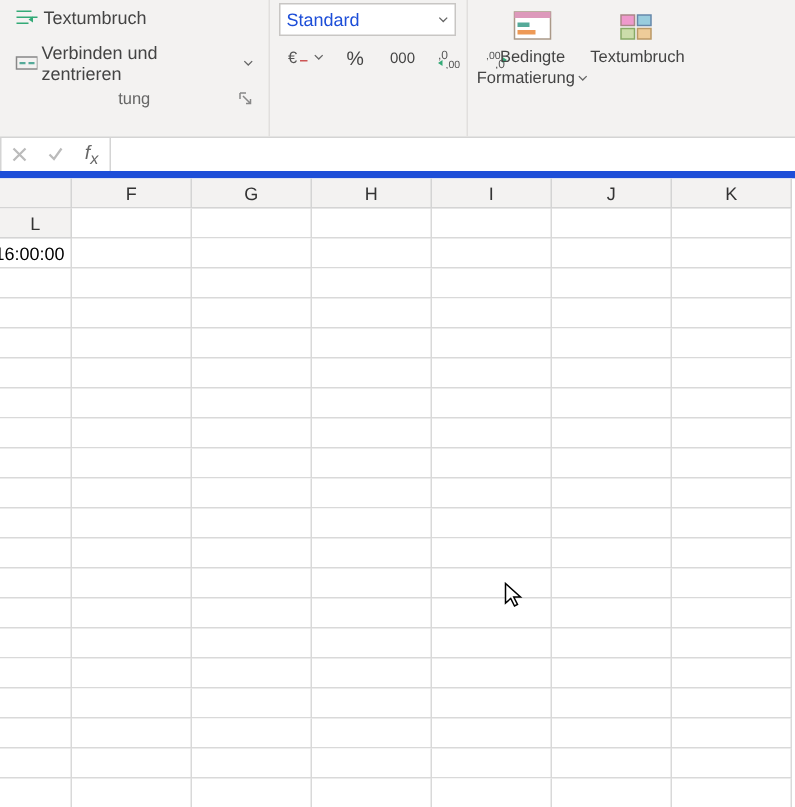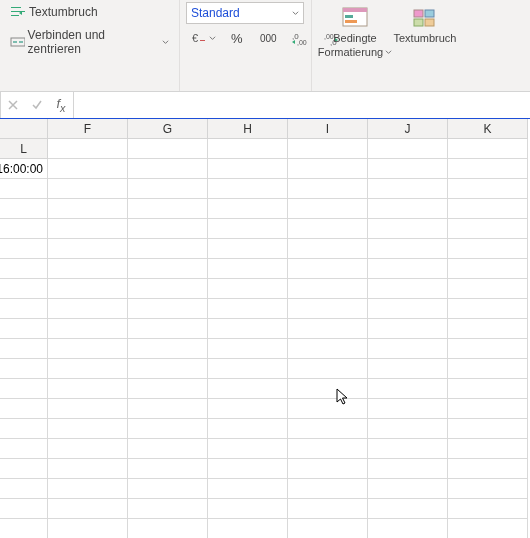--- a/index.html
+++ b/index.html
@@ -19,21 +19,21 @@
 .combo { display: flex; align-items: center; background: #fff; border: 1px solid #c8c6c4; height: 22px; width: 118px; padding: 0 4px; justify-content: space-between; cursor: pointer; }
 .combo span { font-size: 12px; color: #1d4ed8; }
 
 
 .big-btn { display: flex; flex-direction: column; align-items: center; justify-content: flex-start; width: 74px; cursor: pointer; padding-top: 2px; }
 .big-btn .ico { width: 32px; height: 28px; display: flex; align-items: center; justify-content: center; }
 .big-btn .lbl { font-size: 11px; text-align: center; line-height: 13px; display: flex; flex-direction: column; align-items: center; gap:1px;}
 .big-btn .lbl-row { display:flex; align-items:center; gap:2px; }
 
 
-.fbar { height: 27px; background: #fff; border-bottom: 1px solid #1d4ed8; display: flex; align-items: stretch; }
+.fbar { height: 27px; background: #fff; border-bottom: 5px solid #1d4ed8; display: flex; align-items: stretch; }
 .fbar .divider { width: 1px; background: #d4d4d4; }
 .fbar .cmds { display: flex; align-items: center; }
 .fbar .cmdbtn { width: 24px; height: 25px; display: flex; align-items: center; justify-content: center; cursor: pointer; color: #a0a0a0; }
 .fbar .cmdbtn.enter { color: #a0a0a0; }
 .fbar .fx { font-style: italic; font-size: 13px; color: #666; }
 .fbar input { flex: 1; border: none; outline: none; font-size: 13px; padding: 0 6px; border-left: 1px solid #d4d4d4; }
 
 
 .grid { display: grid; grid-template-columns: 48px repeat(6, 80px); background: #fff; position: relative;}
 .hdr { background: #f3f2f1; border-right: 1px solid #d4d4d4; border-bottom: 1px solid #d4d4d4; height: 20px; display: flex; align-items: center; justify-content: center; font-size: 12px; color: #333; }
@@ -69,20 +69,28 @@
             </svg>
           <span>Verbinden und zentrieren</span>
         </div>
         <div class="btn-small">
           <svg class="dd-caret" viewBox="0 0 8 8">
               <path d="M1 2 l3 3 l3 -3" fill="none" stroke="#666"></path>
             </svg>
         </div>
       </div>
     </div>
+    <div class="rgroup-label">
+      <span>tung</span>
+      <div class="launcher">
+        <svg viewBox="0 0 10 10">
+            <path d="M1 1 h4 M1 1 v4 M3 3 l5 5 M8 5 v3 h-3" fill="none" stroke="#888"></path>
+          </svg>
+      </div>
+    </div>
   </div>
 
   <div class="rgroup" style="width:132px">
     <div class="rgroup-body">
       <div class="combo">
         <span>Standard</span>
         <svg class="dd-caret" viewBox="0 0 8 8">
             <path d="M1 2 l3 3 l3 -3" fill="none" stroke="#666"></path>
           </svg>
       </div>

